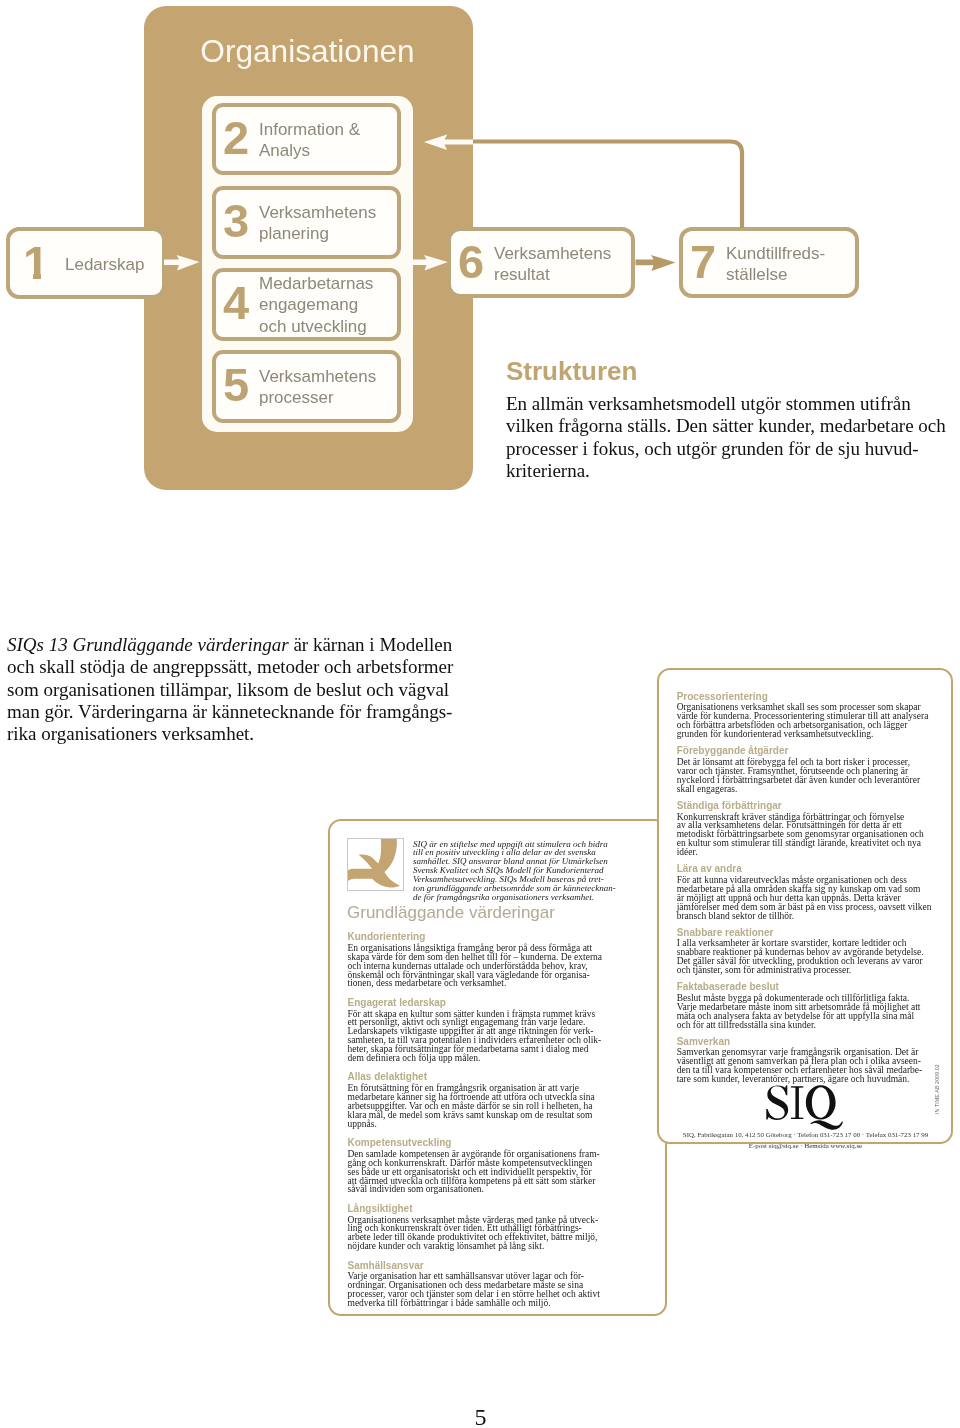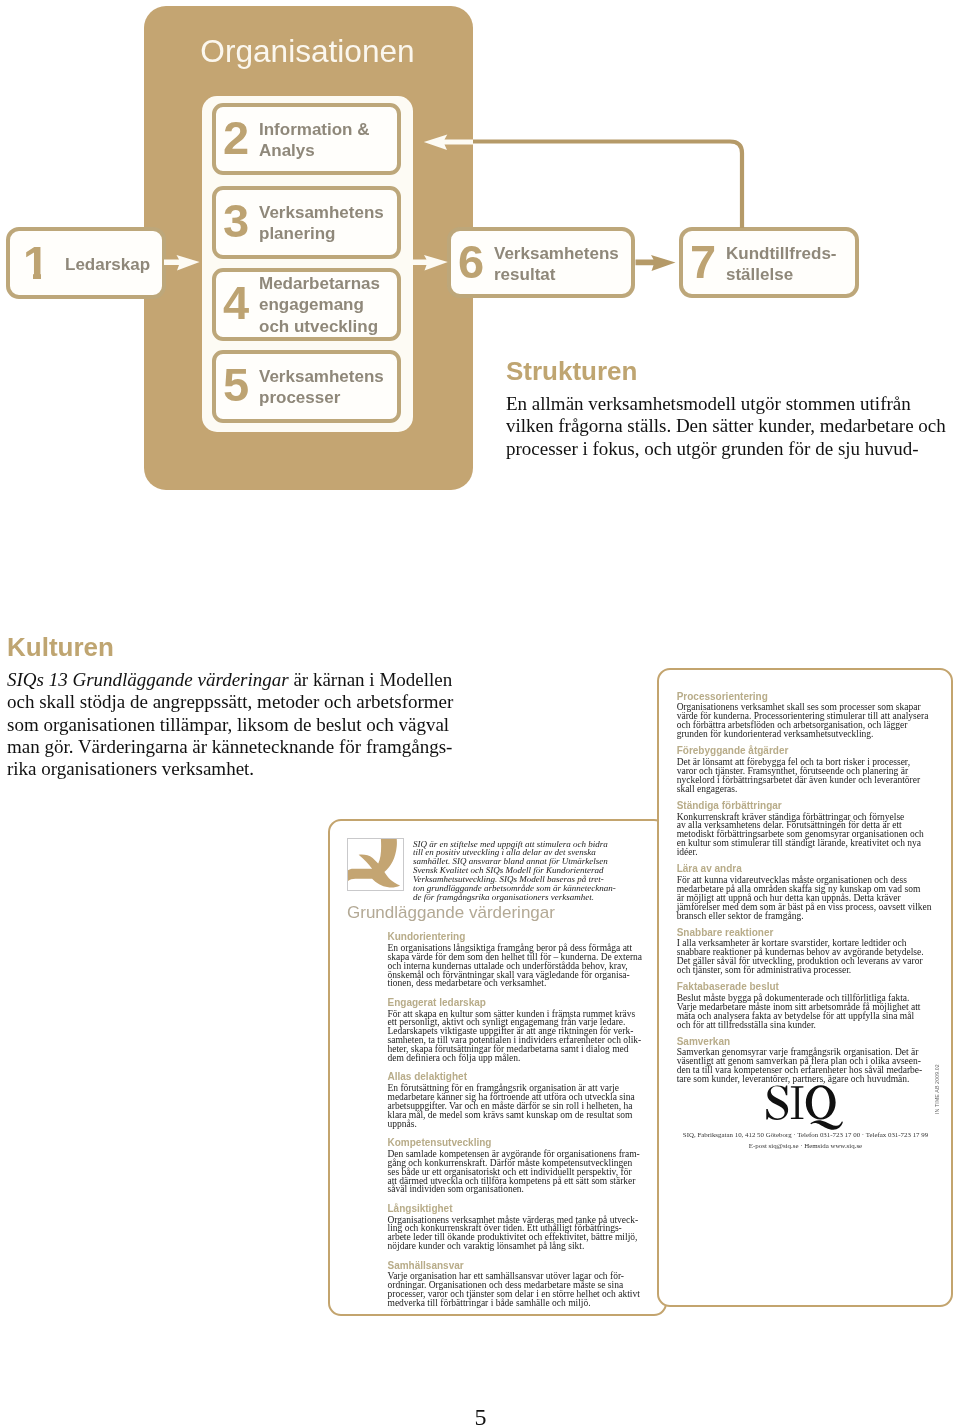--- a/index.html
+++ b/index.html
@@ -7,42 +7,42 @@
   #page{position:relative;width:960px;height:1428px;overflow:hidden;background:#fff;}
 
   
   #diagram{position:absolute;left:0;top:0;width:960px;height:500px;}
   .tanpanel{position:absolute;left:144px;top:6px;width:329px;height:484px;background:#c4a572;border-radius:22px;}
   .diag-title{position:absolute;left:143px;top:33px;width:329px;text-align:center;color:#fbf7ee;font-size:31.6px;letter-spacing:0px;font-weight:400;}
   .bowl{position:absolute;left:202px;top:96px;width:211px;height:336px;background:#fdfbf4;border-radius:15px;}
   .ibox{position:absolute;background:#fffefb;border:4.4px solid #bda77a;border-radius:11px;box-sizing:border-box;}
   .numcell{position:absolute;font-size:47px;font-weight:700;color:#bda372;line-height:1;}
   .numcell.one{clip-path:polygon(0px 0px, 40px 0px, 40px 34.5px, 18px 34.5px, 18px 60px, 10px 60px, 10px 34.5px, 0px 34.5px);}
-  .labelcell{position:absolute;font-size:17px;color:#8f887a;line-height:21.4px;white-space:nowrap;font-weight:bold;}
+  .labelcell{position:absolute;font-size:17px;color:#8f887a;line-height:21.4px;white-space:nowrap;}
   .wbox{position:absolute;background:#fffefb;border:4.4px solid #bda77a;border-radius:13px;box-sizing:border-box;}
 
   
   #strukturen{position:absolute;left:506px;top:358px;width:420px;}
   .sect-head{font-size:26px;color:#bfa571;font-weight:700;letter-spacing:0px;line-height:1;margin-bottom:9px;}
   .serif-body{font-family:"Liberation Serif",serif;font-size:19px;line-height:22.3px;color:#111;white-space:nowrap;}
 
   
   #kulturen{position:absolute;left:7px;top:634px;width:450px;}
 
   
   #brochure{position:absolute;left:328px;top:819px;width:339px;height:497px;border:2.5px solid #c3a46e;border-radius:13px;box-sizing:border-box;background:#fff;}
-  #rightpanel{position:absolute;left:657px;top:668px;width:296px;height:639px;border:2.5px solid #c3a46e;border-radius:13px;box-sizing:border-box;background:#fff;}
+  #rightpanel{position:absolute;left:657px;top:668px;width:296px;height:476px;border:2.5px solid #c3a46e;border-radius:13px;box-sizing:border-box;background:#fff;}
   .mini-h{font-size:10px;font-weight:700;color:#b8ac89;letter-spacing:0px;margin:0 0 0px 0;line-height:12.8px;}
   .mini-b{font-family:"Liberation Serif",serif;font-size:9.5px;line-height:8.9px;color:#222;margin:0 0 8.4px 0;white-space:nowrap;}
 
 
   .logo-box{position:absolute;left:17px;top:17px;width:57px;height:53px;border:1px solid #c9c9cb;box-sizing:border-box;overflow:hidden;}
   .broch-intro{position:absolute;left:83px;top:18.5px;width:210px;font-family:"Liberation Serif",serif;font-style:italic;font-size:9px;line-height:8.98px;color:#1c1c1c;white-space:nowrap;}
   .broch-title{position:absolute;left:17px;top:83px;font-size:17px;color:#b3a995;font-weight:400;letter-spacing:0px;line-height:1;}
-  .broch-cols{position:absolute;left:17.5px;top:110px;width:256px;margin-left:40px;}
+  .broch-cols{position:absolute;left:17.5px;top:110px;width:256px;}
   .rp-cols{position:absolute;left:17.7px;top:20.7px;width:256px;}
   .rp-logo{position:absolute;left:-3px;top:412px;width:292px;text-align:center;line-height:0;}
   .rp-addr{position:absolute;left:23px;top:461px;width:247px;text-align:center;font-family:"Liberation Serif",serif;font-size:6.9px;line-height:8px;color:#333;white-space:nowrap;}
   .rp-addr2{position:absolute;left:23px;top:471.5px;width:247px;text-align:center;font-family:"Liberation Serif",serif;font-size:6.9px;line-height:8px;color:#333;white-space:nowrap;}
   .rp-cols .mini-b{margin-bottom:6.1px;}
   #vcredit{position:absolute;left:934px;top:1062px;height:52px;font-family:"Liberation Sans",sans-serif;font-size:5.2px;color:#666;writing-mode:vertical-rl;transform:rotate(180deg);letter-spacing:0.15px;line-height:6px;white-space:nowrap;}
   #pagenum{position:absolute;left:0;top:1405px;width:961px;text-align:center;font-family:"Liberation Serif",serif;font-size:24px;line-height:1;color:#111;}
 </style>
 </head>
 <body>
@@ -124,25 +124,25 @@
       </g>
     </svg>
   </div>
 
   <div id="strukturen">
     <div class="sect-head">Strukturen</div>
     <div class="serif-body">
       <div>En allmän verksamhetsmodell utgör stommen utifrån</div>
       <div>vilken frågorna ställs. Den sätter kunder, medarbetare och</div>
       <div>processer i fokus, och utgör grunden för de sju huvud-</div>
+      <div>kriterierna.</div>
     </div>
   </div>
 
   <div id="kulturen">
-    <div class="sect-head">Kulturen</div>
     <div class="serif-body">
       <div><em>SIQs 13 Grundläggande värderingar</em><span> är kärnan i Modellen</span></div>
       <div>och skall stödja de angreppssätt, metoder och arbetsformer</div>
       <div>som organisationen tillämpar, liksom de beslut och vägval</div>
       <div>man gör. Värderingarna är kännetecknande för framgångs-</div>
       <div>rika organisationers verksamhet.</div>
     </div>
   </div>
 
   <div id="brochure">
@@ -254,21 +254,21 @@
             <div>idéer.</div>
           </div>
       </div>
         <div class="sec-tpl">
         <div class="mini-h">Lära av andra</div>
         <div class="mini-b">
             <div>För att kunna vidareutvecklas måste organisationen och dess</div>
             <div>medarbetare på alla områden skaffa sig ny kunskap om vad som</div>
             <div>är möjligt att uppnå och hur detta kan uppnås. Detta kräver</div>
             <div>jämförelser med dem som är bäst på en viss process, oavsett vilken</div>
-            <div>bransch eller sektor de framgång.</div>
+            <div>bransch bland sektor de tillhör.</div>
           </div>
       </div>
         <div class="sec-tpl">
         <div class="mini-h">Snabbare reaktioner</div>
         <div class="mini-b">
             <div>I alla verksamheter är kortare svarstider, kortare ledtider och</div>
             <div>snabbare reaktioner på kundernas behov av avgörande betydelse.</div>
             <div>Det gäller såväl för utveckling, produktion och leverans av varor</div>
             <div>och tjänster, som för administrativa processer.</div>
           </div>

